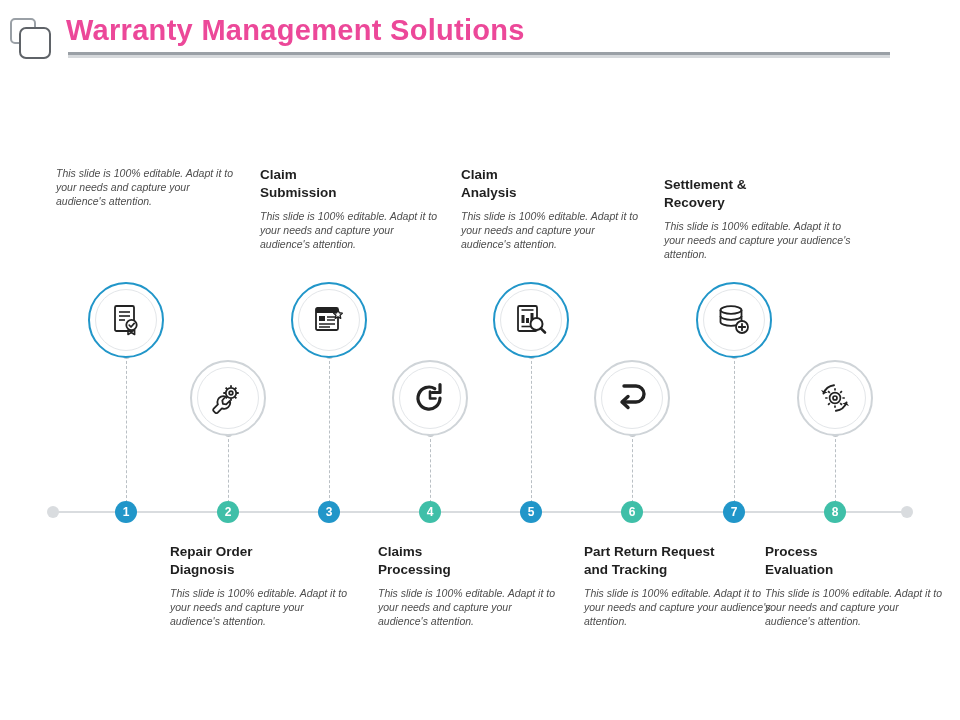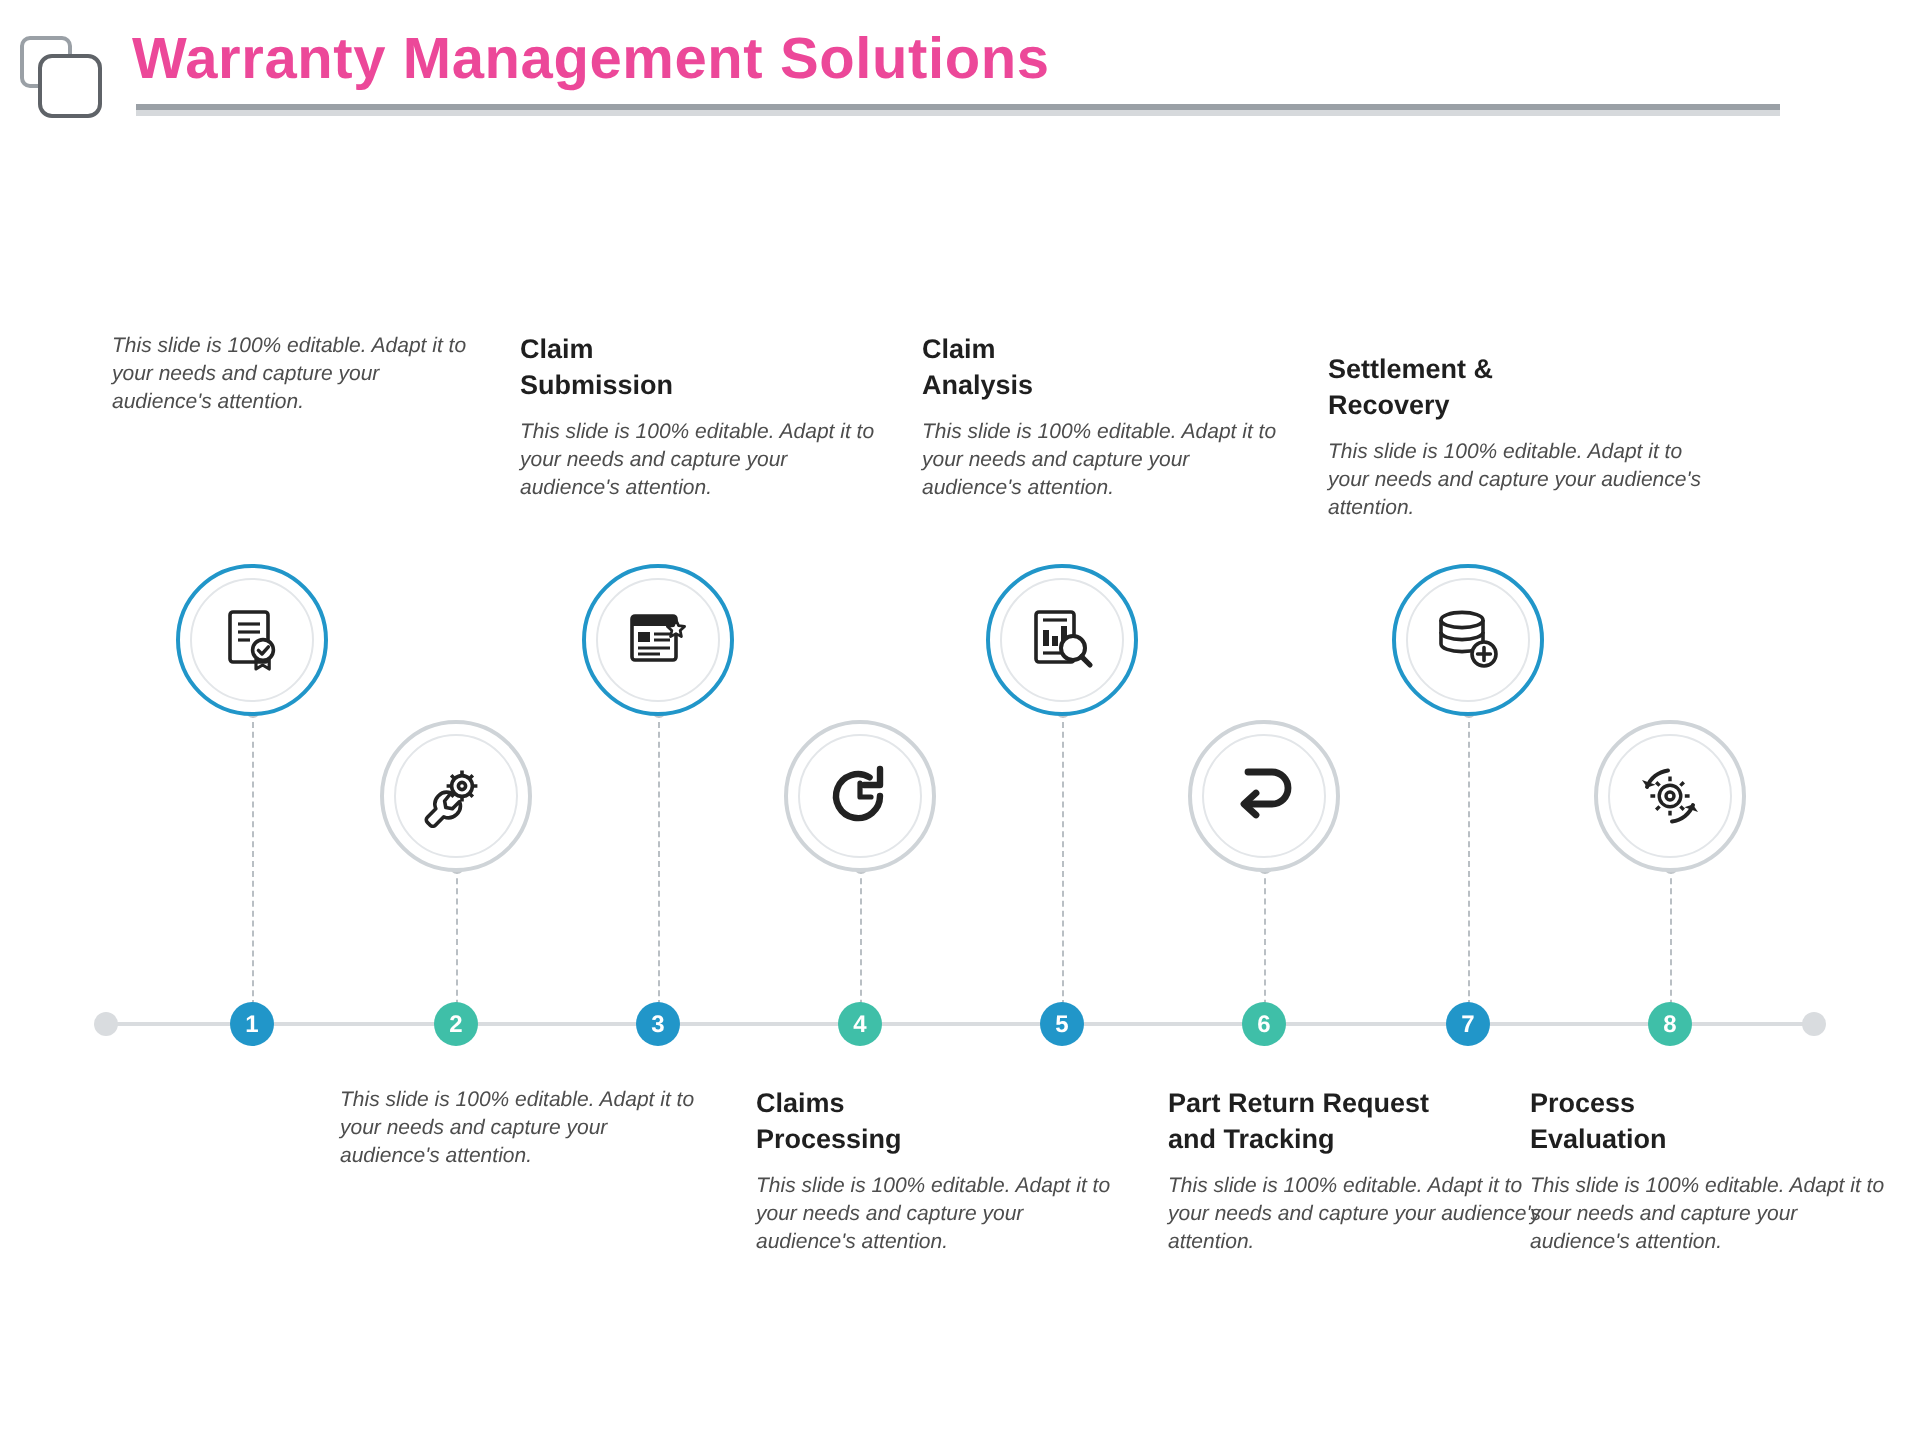--- a/index.html
+++ b/index.html
@@ -367,20 +367,22 @@
     <div class="label-desc">This slide is 100% editable. Adapt it to your needs and capture your audience's attention.</div>
   </div>
 
   <div class="label-block label-wide" style="left:664px; top:176px;">
     <div class="label-title">Settlement &amp;
 Recovery</div>
     <div class="label-desc">This slide is 100% editable. Adapt it to your needs and capture your audience's attention.</div>
   </div>
 
   <div class="label-block" style="left:170px; top:543px;">
+    <div class="label-title">Repair Order
+Diagnosis</div>
     <div class="label-desc">This slide is 100% editable. Adapt it to your needs and capture your audience's attention.</div>
   </div>
 
   <div class="label-block" style="left:378px; top:543px;">
     <div class="label-title">Claims
 Processing</div>
     <div class="label-desc">This slide is 100% editable. Adapt it to your needs and capture your audience's attention.</div>
   </div>
 
   <div class="label-block label-wide" style="left:584px; top:543px;">

